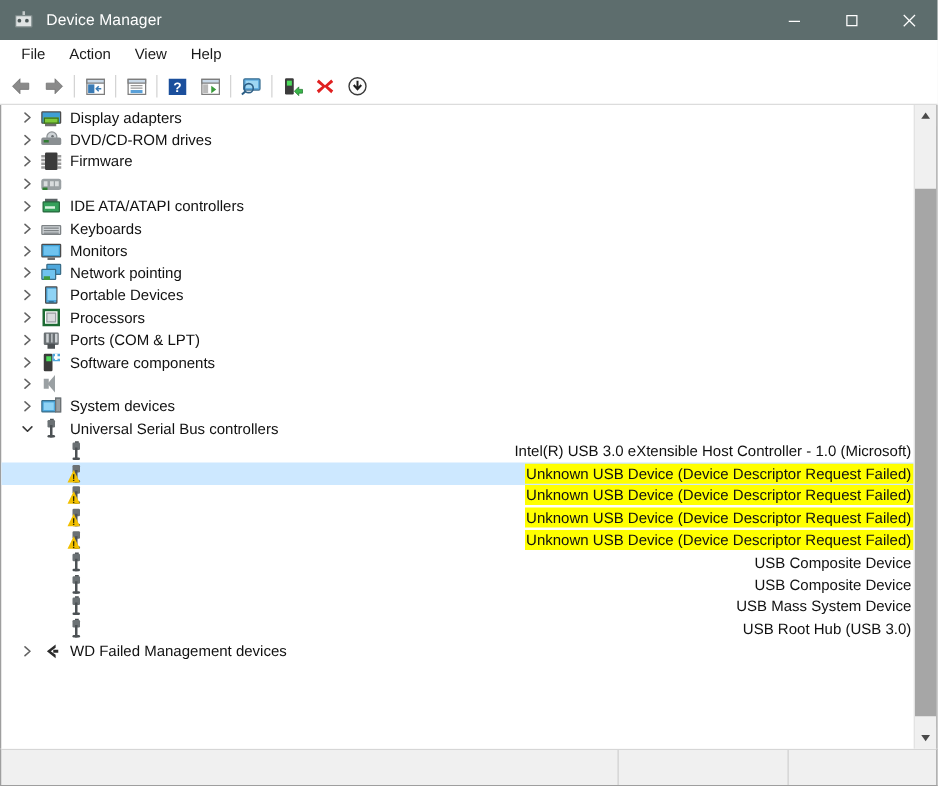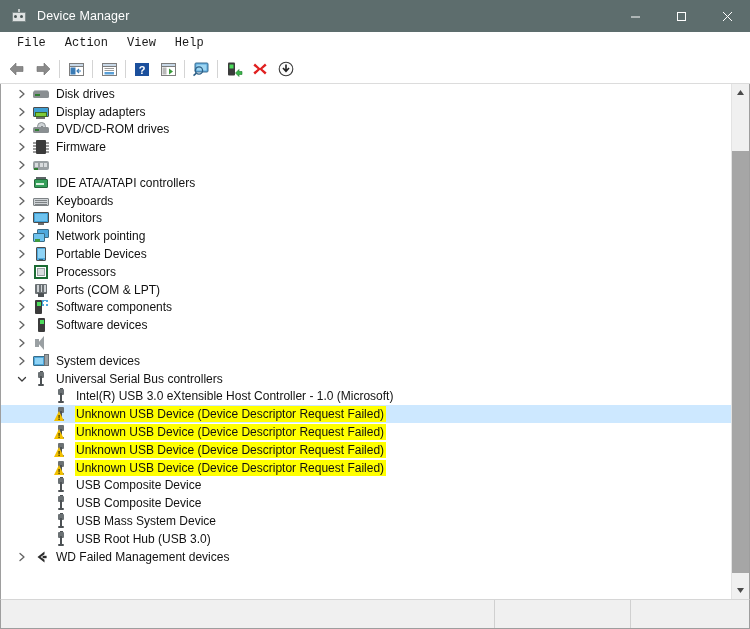--- a/index.html
+++ b/index.html
@@ -42,21 +42,21 @@
   }
   .win-btn svg{display:block;}
 
   
   .menubar{
     height:22px;flex:0 0 22px;background:#ffffff;
     display:flex;align-items:center;padding-left:8px;
     border-bottom:1px solid #ffffff;
   }
   .menu-item{
-    font-size:12px;color:#1a1a1a;padding:2px 9px;margin-right:1px;font-family:Liberation Mono, monospace;
+    font-size:12px;color:#1a1a1a;padding:2px 9px;margin-right:1px;
   }
 
   
   .toolbar{
     height:28px;flex:0 0 28px;background:#ffffff;
     display:flex;align-items:center;padding-left:4px;
     border-bottom:1px solid #dcdcdc;
   }
   .tb-btn{
     width:24px;height:24px;display:flex;align-items:center;justify-content:center;
@@ -86,21 +86,21 @@
   }
   .chev svg{display:block;}
   .ico{
     width:16px;height:16px;flex:0 0 16px;position:relative;margin-right:6px;
   }
   .lbl{
     font-size:12px;color:#111111;line-height:14px;padding:1px 2px 1px 1px;
   }
   .row.lvl0 .chev{margin-left:15px;}
   .row.lvl0 .ico{margin-left:5px;}
-  .row.lvl1{padding-left:52px;}
+  .row.lvl1{padding-left:52px;justify-content:space-between;}
   .row.lvl1 .ico{margin-left:0;}
 
   
   .hl .lbl{background:#ffff00;}
   .sel{background:#cde8ff;}
   .row.sel .lbl{background:#ffff00;}
 
   
   .ic-base{position:absolute;inset:0;}
 
@@ -377,35 +377,20 @@
 
   <div class="content">
     <div class="tree" id="tree">
         <div class="row lvl0">
           <span class="chev">
             <svg width="8" height="10" viewBox="0 0 8 10">
               <path d="M2 1.5 L6 5 L2 8.5" fill="none" stroke="#636363" stroke-width="1.3" stroke-linecap="round" stroke-linejoin="round"></path>
             </svg>
           </span>
           <span class="ico">
-            <span class="ic-base i-disk">
-              <span class="t"></span>
-              <span class="b"></span>
-              <span class="g"></span>
-            </span>
-          </span>
-          <span class="lbl">Disk drives</span>
-        </div>
-        <div class="row lvl0">
-          <span class="chev">
-            <svg width="8" height="10" viewBox="0 0 8 10">
-              <path d="M2 1.5 L6 5 L2 8.5" fill="none" stroke="#636363" stroke-width="1.3" stroke-linecap="round" stroke-linejoin="round"></path>
-            </svg>
-          </span>
-          <span class="ico">
             <span class="ic-base i-display">
               <span class="scr"></span>
               <span class="card"></span>
               <span class="pin"></span>
             </span>
           </span>
           <span class="lbl">Display adapters</span>
         </div>
         <div class="row lvl0">
           <span class="chev">
@@ -574,34 +559,20 @@
             </svg>
           </span>
           <span class="ico">
             <span class="ic-base i-swc">
               <span class="b"></span>
               <span class="g"></span>
               <span class="pl"></span>
             </span>
           </span>
           <span class="lbl">Software components</span>
-        </div>
-        <div class="row lvl0">
-          <span class="chev">
-            <svg width="8" height="10" viewBox="0 0 8 10">
-              <path d="M2 1.5 L6 5 L2 8.5" fill="none" stroke="#636363" stroke-width="1.3" stroke-linecap="round" stroke-linejoin="round"></path>
-            </svg>
-          </span>
-          <span class="ico">
-            <span class="ic-base i-swd">
-              <span class="b"></span>
-              <span class="g"></span>
-            </span>
-          </span>
-          <span class="lbl">Software devices</span>
         </div>
         <div class="row lvl0">
           <span class="chev">
             <svg width="8" height="10" viewBox="0 0 8 10">
               <path d="M2 1.5 L6 5 L2 8.5" fill="none" stroke="#636363" stroke-width="1.3" stroke-linecap="round" stroke-linejoin="round"></path>
             </svg>
           </span>
           <span class="ico">
             <span class="ic-base i-snd">
               <span class="sp"></span>

